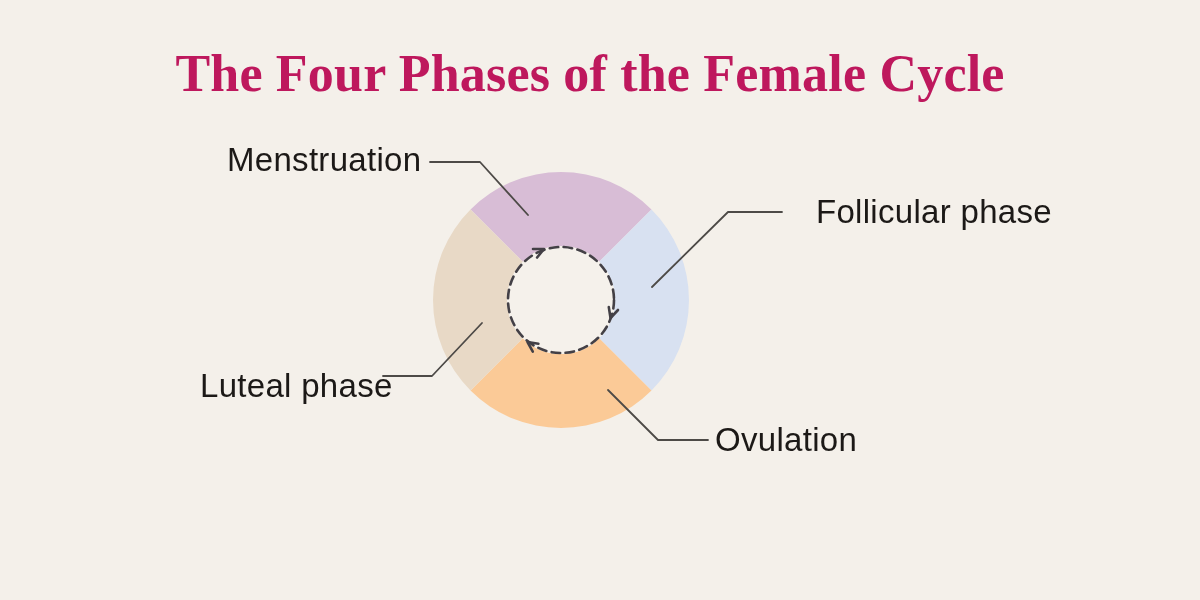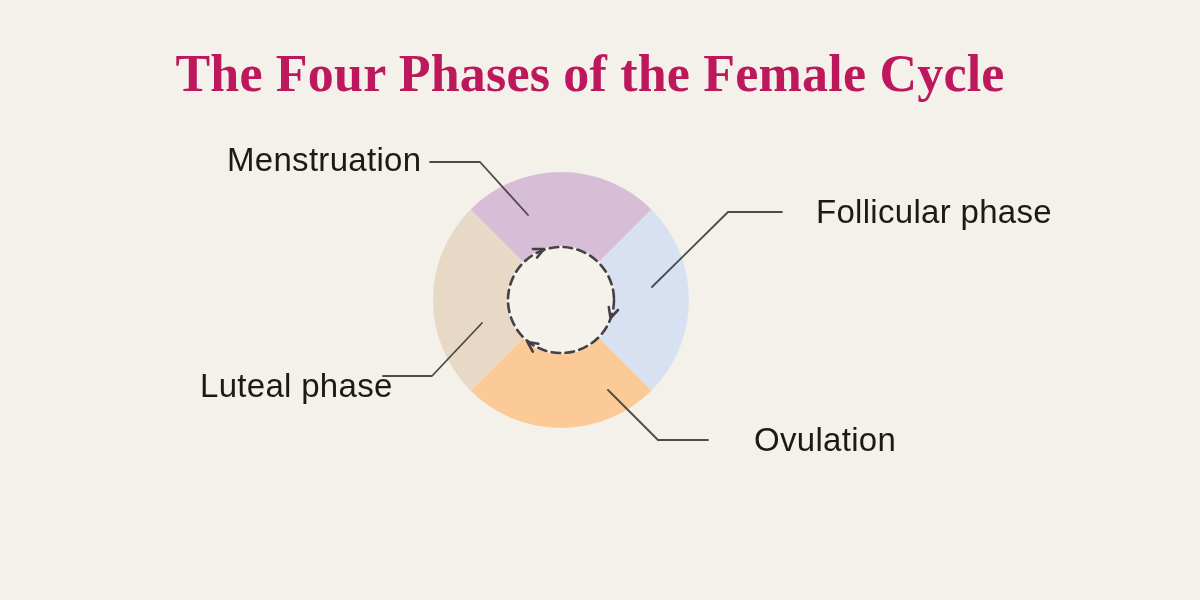--- a/index.html
+++ b/index.html
@@ -32,21 +32,21 @@
     position: absolute;
     font-size: 33px;
     line-height: 26px;
     letter-spacing: 0.3px;
     color: #1c1917;
     white-space: nowrap;
   }
   .label-menstruation { left: 227px; top: 147px; }
   .label-follicular   { left: 816px; top: 199px; }
   .label-luteal       { left: 200px; top: 361px; margin-top: 12px; }
-  .label-ovulation    { left: 715px; top: 427px; margin-left: 39px; }
+  .label-ovulation    { left: 715px; top: 427px; }
 </style>
 </head>
 <body>
 
 <div class="title-wrap">
   <h1 class="page-title">The Four Phases of the Female Cycle</h1>
 </div>
 
 <svg class="diagram-svg" viewBox="0 0 1200 600">
 

